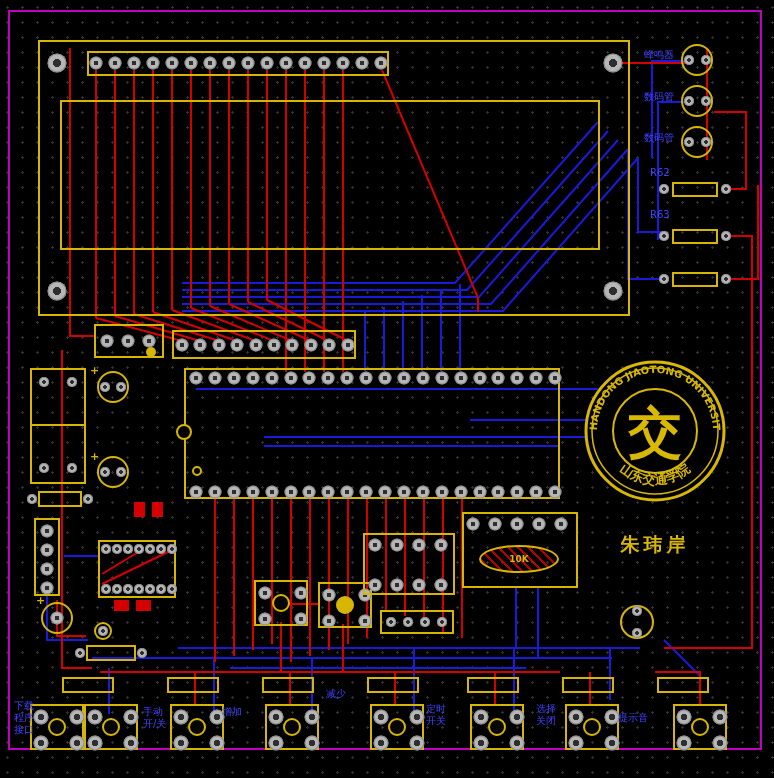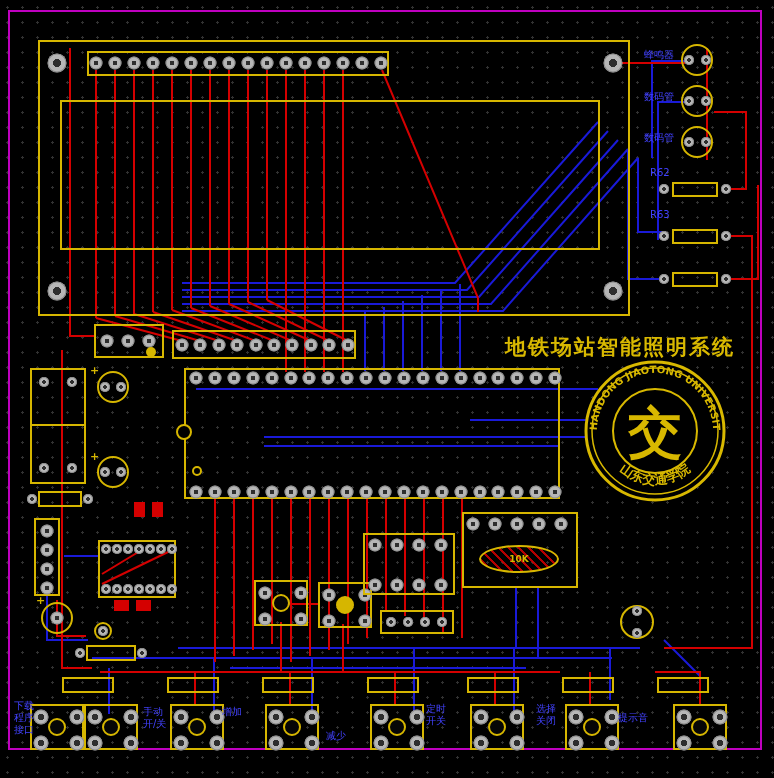--- a/index.html
+++ b/index.html
@@ -152,21 +152,21 @@
   <div class="silk thin" style="left:672px;top:272px;width:46px;height:15px;"></div>
   <div class="pad-row" style="left:664px;top:279px;">
       <i class="pad sm" style="left: 0px; top: 0px;"></i>
     </div>
   <div class="pad-row" style="left:726px;top:279px;">
       <i class="pad sm" style="left: 0px; top: 0px;"></i>
     </div>
   <div class="blue-label" style="left:650px;top:167px;">R62</div>
   <div class="blue-label" style="left:650px;top:209px;">R63</div>
 
-  <div class="ylabel board-title" style="left:505px;top:333px;">地铁场站智能照明系统</div>
+  <div class="ylabel author1" style="left:582px;top:532px;width:146px;">朱玮岸</div>
 
   <svg class="abs" style="left:582px;top:358px;" width="146" height="146" viewBox="0 0 146 146">
     <circle cx="73" cy="73" r="69" fill="#000" stroke="#d8b800" stroke-width="3"></circle>
     <circle cx="73" cy="73" r="63" fill="none" stroke="#d8b800" stroke-width="1.5"></circle>
     <circle cx="73" cy="73" r="42" fill="none" stroke="#d8b800" stroke-width="2"></circle>
     <defs>
       <path id="arcTop" d="M 15,73 A 58,58 0 0 1 131,73"></path>
       <path id="arcBot" d="M 20,73 A 53,53 0 0 0 126,73"></path>
     </defs>
     <text fill="#d8b800" font-size="10" font-weight="bold" font-family="DejaVu Sans, sans-serif">
@@ -491,21 +491,21 @@
   <div class="blue-label" style="left:14px;top:700px;">
     <div>下载</div>
     <div>程序</div>
     <div>接口</div>
   </div>
   <div class="blue-label" style="left:143px;top:706px;">
     <div>手动</div>
     <div>开/关</div>
   </div>
   <div class="blue-label" style="left:222px;top:706px;">增加</div>
-  <div class="blue-label" style="left:326px;top:730px;">减少</div>
+  <div class="blue-label" style="left:326px;top:688px;">减少</div>
   <div class="blue-label" style="left:426px;top:703px;">
     <div>定时</div>
     <div>开关</div>
   </div>
   <div class="blue-label" style="left:536px;top:703px;">
     <div>选择</div>
     <div>关闭</div>
   </div>
   <div class="blue-label" style="left:618px;top:712px;">提示音</div>
 

